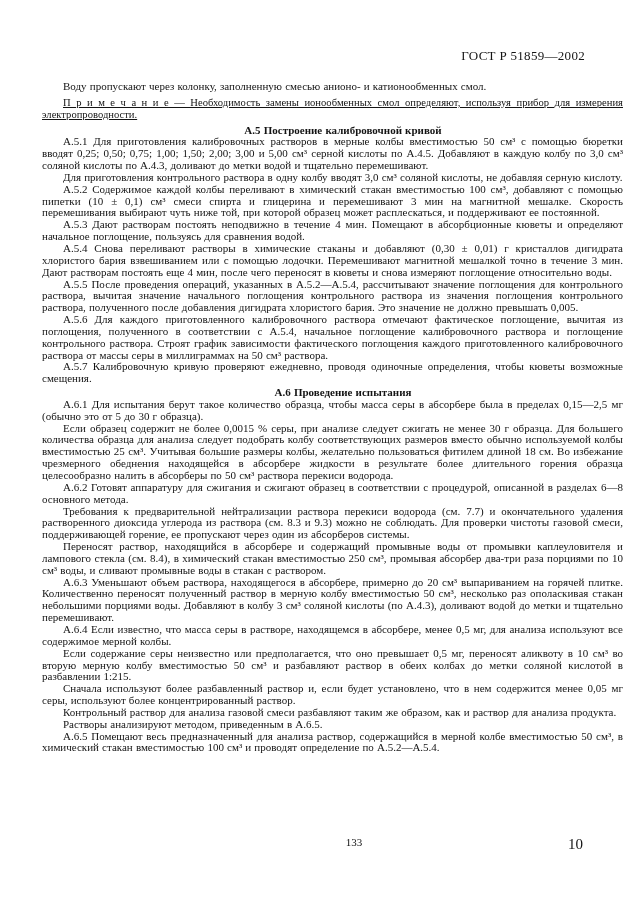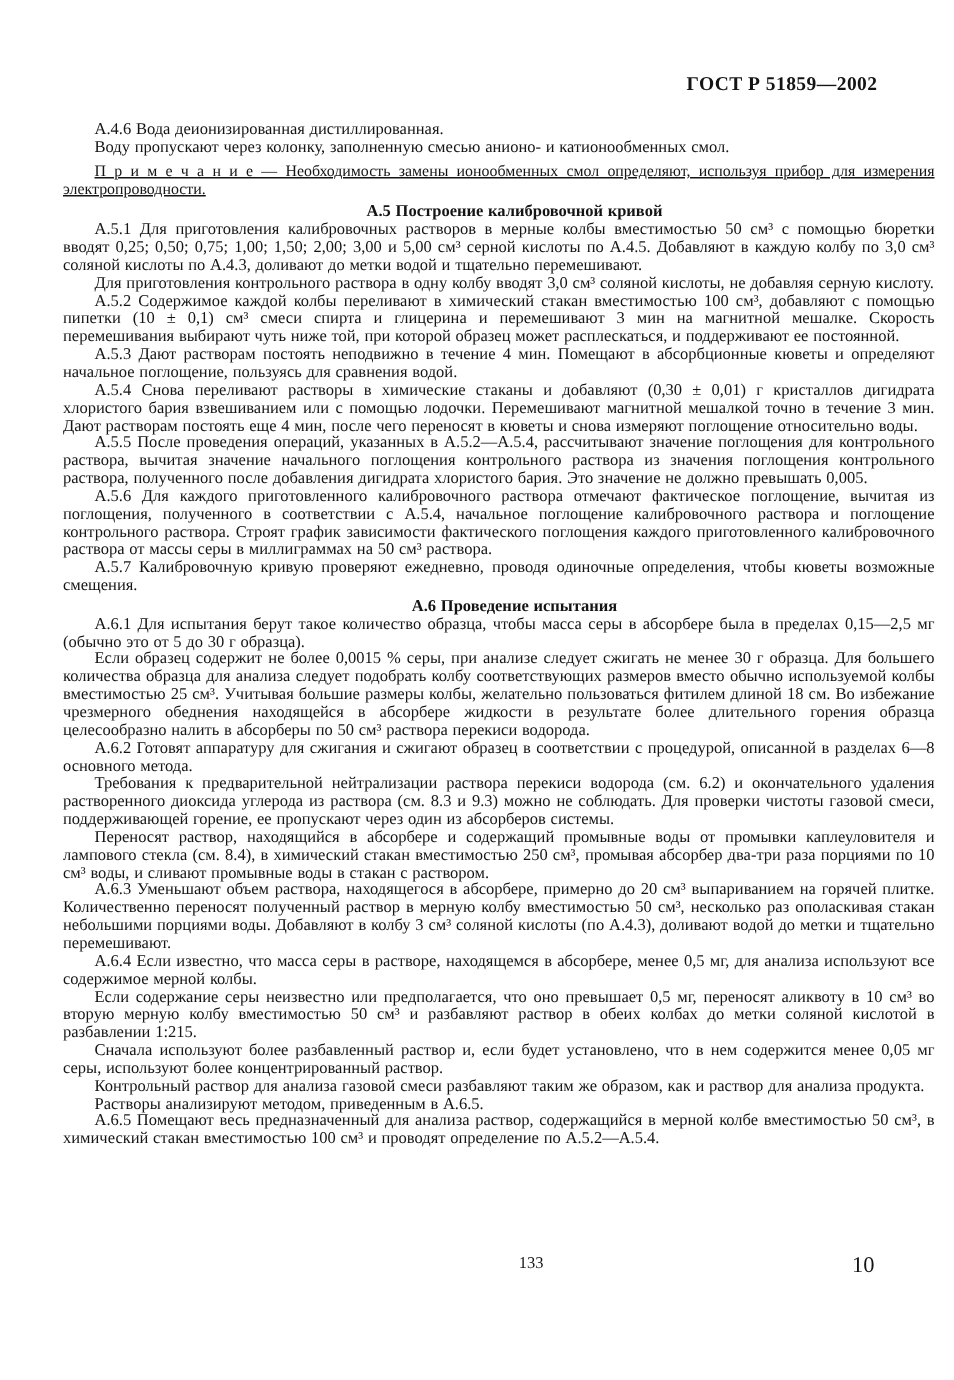--- a/index.html
+++ b/index.html
@@ -15,21 +15,21 @@
     font-family: "Liberation Serif", "DejaVu Serif", serif;
     color: #141414;
     overflow: hidden;
   }
   .doc-header {
     position: absolute;
     top: 48px;
     left: 0;
     right: 51px;
     text-align: right;
-    font-weight: bold;
+    font-weight: normal;
     font-size: 13px;
     letter-spacing: 0.3px;
     white-space: nowrap;
   }
   .content {
     position: absolute;
     top: 81px;
     left: 42px;
     width: 581px;
   }
@@ -70,37 +70,36 @@
   }
 </style>
 </head>
 <body>
 
 <div class="page">
 
   <div class="doc-header">ГОСТ Р 51859—2002</div>
 
   <div class="content">
-    <p class="body">А.4.6 Вода деионизированная дистиллированная.</p>
     <p class="body">Воду пропускают через колонку, заполненную смесью анионо- и катионообменных смол.</p>
     <p class="note">П р и м е ч а н и е — Необходимость замены ионообменных смол определяют, используя прибор для измерения электропроводности.</p>
     <p class="heading">А.5 Построение калибровочной кривой</p>
     <p class="body">А.5.1 Для приготовления калибровочных растворов в мерные колбы вместимостью 50 см³ с помощью бюретки вводят 0,25; 0,50; 0,75; 1,00; 1,50; 2,00; 3,00 и 5,00 см³ серной кислоты по А.4.5. Добавляют в каждую колбу по 3,0 см³ соляной кислоты по А.4.3, доливают до метки водой и тщательно перемешивают.</p>
     <p class="body">Для приготовления контрольного раствора в одну колбу вводят 3,0 см³ соляной кислоты, не добавляя серную кислоту.</p>
     <p class="body">А.5.2 Содержимое каждой колбы переливают в химический стакан вместимостью 100 см³, добавляют с помощью пипетки (10 ± 0,1) см³ смеси спирта и глицерина и перемешивают 3 мин на магнитной мешалке. Скорость перемешивания выбирают чуть ниже той, при которой образец может расплескаться, и поддерживают ее постоянной.</p>
     <p class="body">А.5.3 Дают растворам постоять неподвижно в течение 4 мин. Помещают в абсорбционные кюветы и определяют начальное поглощение, пользуясь для сравнения водой.</p>
     <p class="body">А.5.4 Снова переливают растворы в химические стаканы и добавляют (0,30 ± 0,01) г кристаллов дигидрата хлористого бария взвешиванием или с помощью лодочки. Перемешивают магнитной мешалкой точно в течение 3 мин. Дают растворам постоять еще 4 мин, после чего переносят в кюветы и снова измеряют поглощение относительно воды.</p>
     <p class="body">А.5.5 После проведения операций, указанных в А.5.2—А.5.4, рассчитывают значение поглощения для контрольного раствора, вычитая значение начального поглощения контрольного раствора из значения поглощения контрольного раствора, полученного после добавления дигидрата хлористого бария. Это значение не должно превышать 0,005.</p>
     <p class="body">А.5.6 Для каждого приготовленного калибровочного раствора отмечают фактическое поглощение, вычитая из поглощения, полученного в соответствии с А.5.4, начальное поглощение калибровочного раствора и поглощение контрольного раствора. Строят график зависимости фактического поглощения каждого приготовленного калибровочного раствора от массы серы в миллиграммах на 50 см³ раствора.</p>
     <p class="body">А.5.7 Калибровочную кривую проверяют ежедневно, проводя одиночные определения, чтобы кюветы возможные смещения.</p>
     <p class="heading">А.6 Проведение испытания</p>
     <p class="body">А.6.1 Для испытания берут такое количество образца, чтобы масса серы в абсорбере была в пределах 0,15—2,5 мг (обычно это от 5 до 30 г образца).</p>
     <p class="body">Если образец содержит не более 0,0015 % серы, при анализе следует сжигать не менее 30 г образца. Для большего количества образца для анализа следует подобрать колбу соответствующих размеров вместо обычно используемой колбы вместимостью 25 см³. Учитывая большие размеры колбы, желательно пользоваться фитилем длиной 18 см. Во избежание чрезмерного обеднения находящейся в абсорбере жидкости в результате более длительного горения образца целесообразно налить в абсорберы по 50 см³ раствора перекиси водорода.</p>
     <p class="body">А.6.2 Готовят аппаратуру для сжигания и сжигают образец в соответствии с процедурой, описанной в разделах 6—8 основного метода.</p>
-    <p class="body">Требования к предварительной нейтрализации раствора перекиси водорода (см. 6.2) и окончательного удаления растворенного диоксида углерода из раствора (см. 8.3 и 9.3) можно не соблюдать. Для проверки чистоты газовой смеси, поддерживающей горение, ее пропускают через один из абсорберов системы.</p>
+    <p class="body">Требования к предварительной нейтрализации раствора перекиси водорода (см. 7.7) и окончательного удаления растворенного диоксида углерода из раствора (см. 8.3 и 9.3) можно не соблюдать. Для проверки чистоты газовой смеси, поддерживающей горение, ее пропускают через один из абсорберов системы.</p>
     <p class="body">Переносят раствор, находящийся в абсорбере и содержащий промывные воды от промывки каплеуловителя и лампового стекла (см. 8.4), в химический стакан вместимостью 250 см³, промывая абсорбер два-три раза порциями по 10 см³ воды, и сливают промывные воды в стакан с раствором.</p>
     <p class="body">А.6.3 Уменьшают объем раствора, находящегося в абсорбере, примерно до 20 см³ выпариванием на горячей плитке. Количественно переносят полученный раствор в мерную колбу вместимостью 50 см³, несколько раз ополаскивая стакан небольшими порциями воды. Добавляют в колбу 3 см³ соляной кислоты (по А.4.3), доливают водой до метки и тщательно перемешивают.</p>
     <p class="body">А.6.4 Если известно, что масса серы в растворе, находящемся в абсорбере, менее 0,5 мг, для анализа используют все содержимое мерной колбы.</p>
     <p class="body">Если содержание серы неизвестно или предполагается, что оно превышает 0,5 мг, переносят аликвоту в 10 см³ во вторую мерную колбу вместимостью 50 см³ и разбавляют раствор в обеих колбах до метки соляной кислотой в разбавлении 1:215.</p>
     <p class="body">Сначала используют более разбавленный раствор и, если будет установлено, что в нем содержится менее 0,05 мг серы, используют более концентрированный раствор.</p>
     <p class="body">Контрольный раствор для анализа газовой смеси разбавляют таким же образом, как и раствор для анализа продукта.</p>
     <p class="body">Растворы анализируют методом, приведенным в А.6.5.</p>
     <p class="body">А.6.5 Помещают весь предназначенный для анализа раствор, содержащийся в мерной колбе вместимостью 50 см³, в химический стакан вместимостью 100 см³ и проводят определение по А.5.2—А.5.4.</p>
   </div>
 

